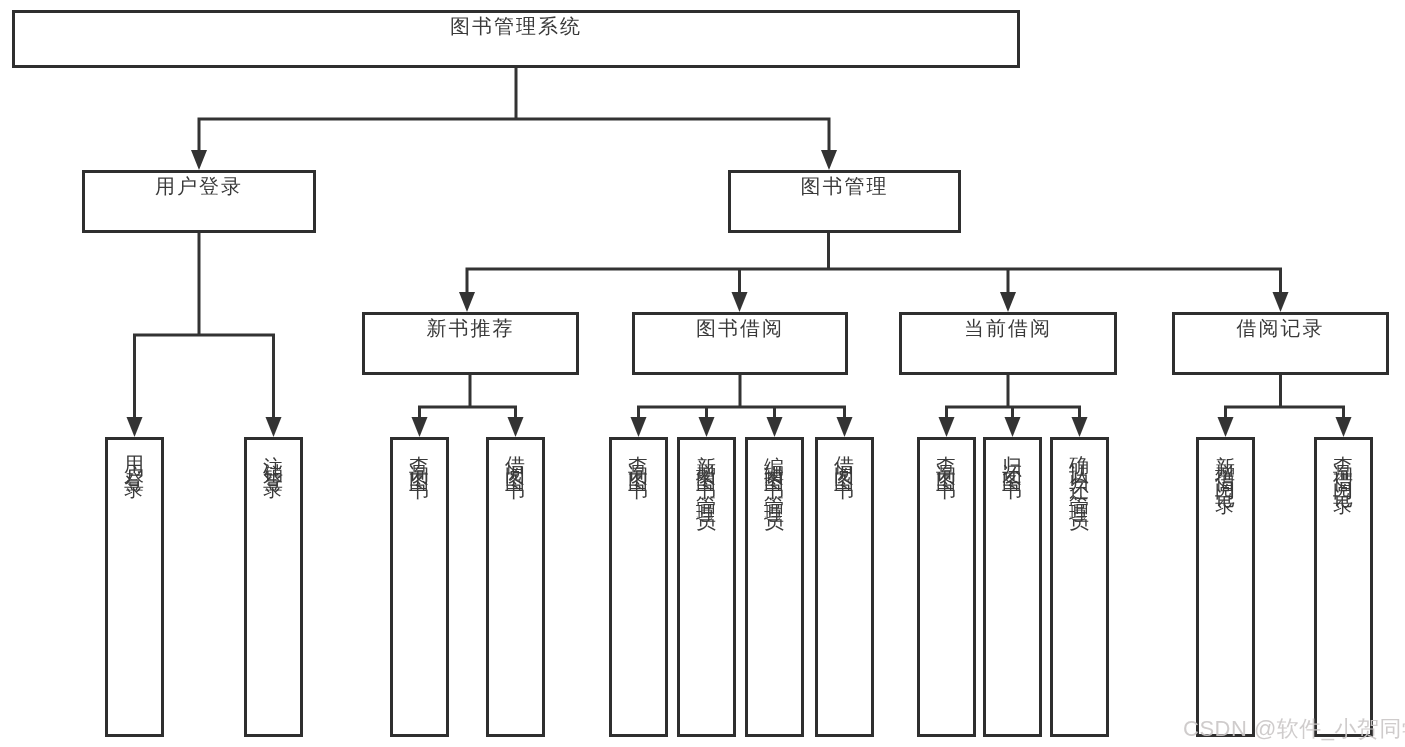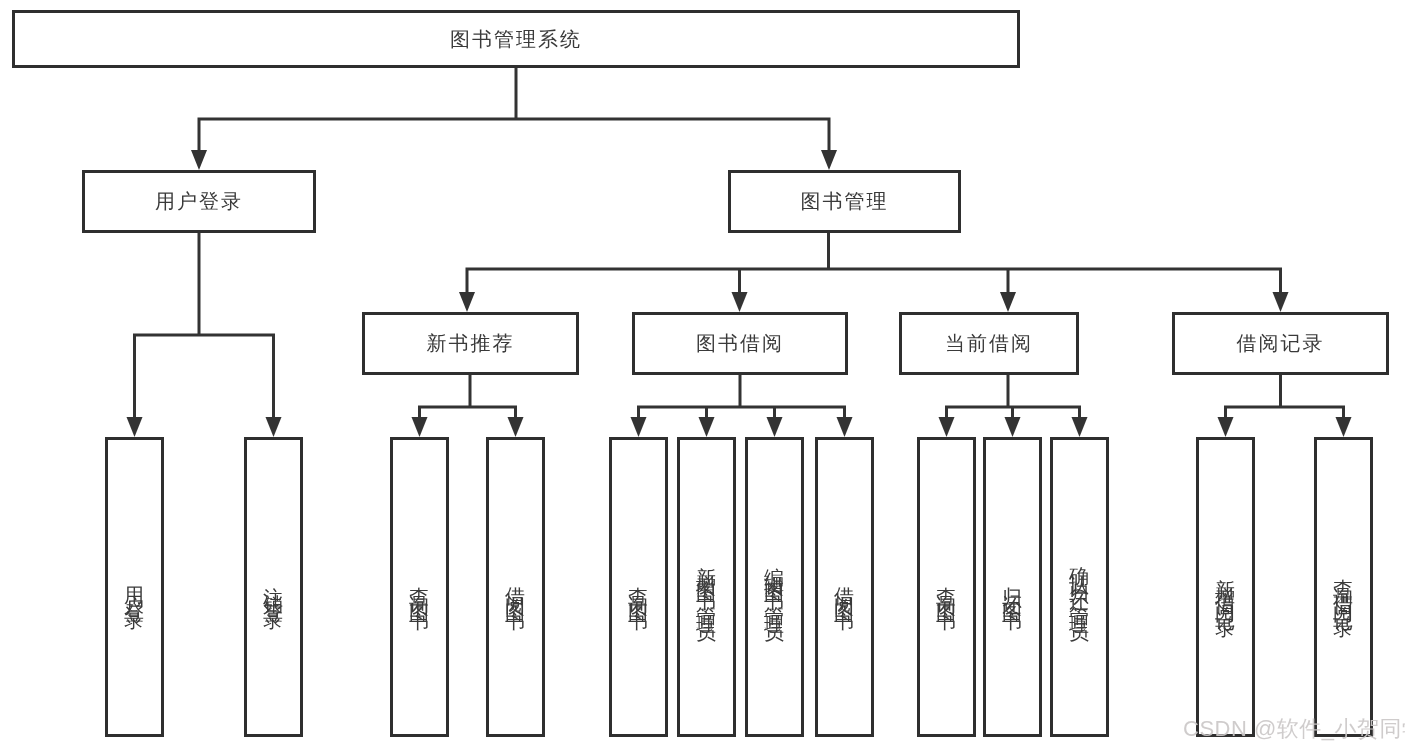--- a/index.html
+++ b/index.html
@@ -15,21 +15,20 @@
     position: absolute;
     left: 0; top: 0;
     width: 1405px; height: 747px;
   }
   .node {
     position: absolute;
     box-sizing: border-box;
     border: 3px solid #2f2f2f;
     background: #ffffff;
     display: flex;
-    align-items: center;
     justify-content: center;
     color: #3a3a3a;
     font-size: 20px;
     letter-spacing: 2px;
     white-space: nowrap;
   }
   .vbox {
     top: 437px;
     width: 59px;
     height: 300px;
@@ -113,21 +112,21 @@
   <div class="node" style="left:712px; top:170px; width:233px; height:63px;margin-left:16px;">
     <span>图书管理</span>
   </div>
 
   <div class="node" style="left:362px; top:312px; width:217px; height:63px;">
     <span>新书推荐</span>
   </div>
   <div class="node" style="left:632px; top:312px; width:216px; height:63px;">
     <span>图书借阅</span>
   </div>
-  <div class="node" style="left:899px; top:312px; width:180px; height:63px;">
+  <div class="node" style="left:899px; top:312px; width:218px; height:63px;">
     <span>当前借阅</span>
   </div>
   <div class="node" style="left:1172px; top:312px; width:217px; height:63px;">
     <span>借阅记录</span>
   </div>
 
   <div class="node vbox" style="left:105px;">
     <span class="vtext">用户登录</span>
   </div>
   <div class="node vbox" style="left:244px;">

